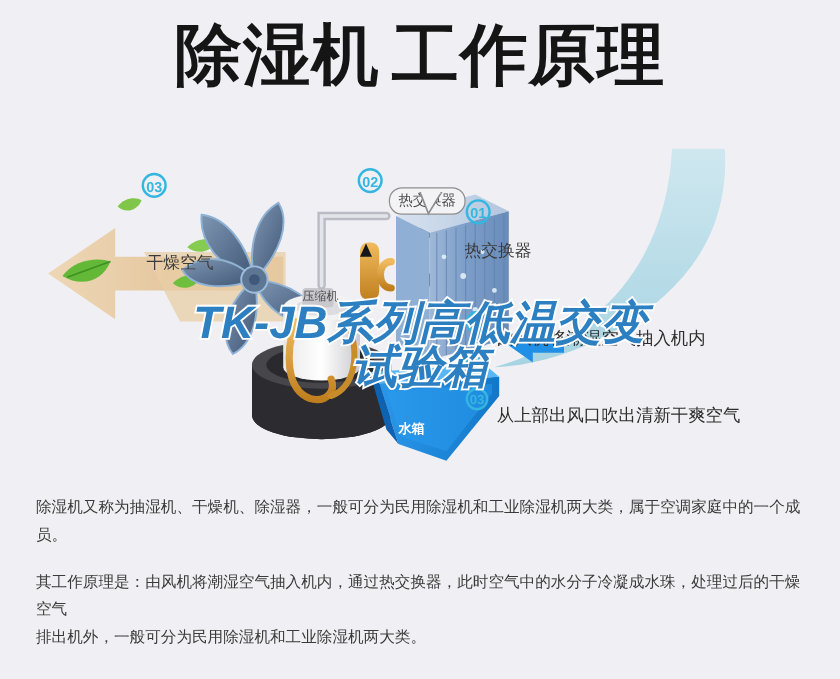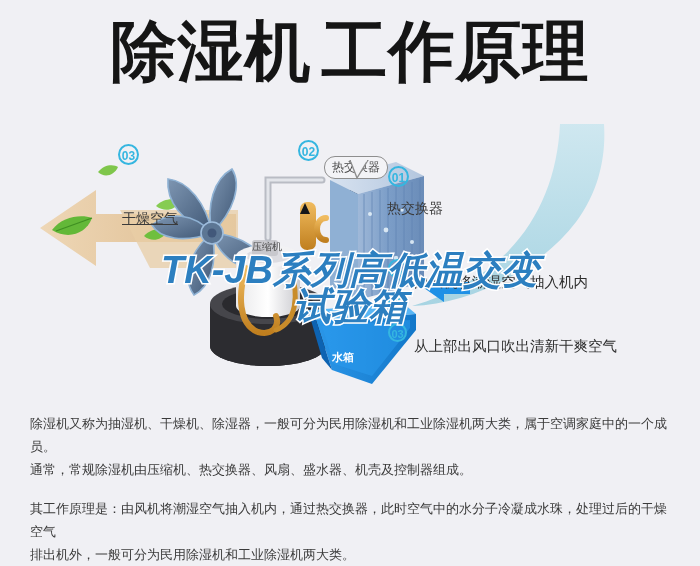--- a/index.html
+++ b/index.html
@@ -23,21 +23,21 @@
     position: absolute;
     left: 0;
     top: 18px;
     width: 700px;
     text-align: center;
     z-index: 6;
   }
   #title-bar .title-text {
     display: inline-block;
     font-family: "Liberation Sans", "DejaVu Sans", sans-serif;
-    font-size: 66px;
+    font-size: 56px;
     font-weight: 700;
     line-height: 1.0;
     color: #151515;
     letter-spacing: 1px;
     white-space: nowrap;
   }
   #title-bar .title-a { font-weight: 700; }
   #title-bar .title-b { font-weight: 700; margin-left: 10px; }
 
   
@@ -166,21 +166,21 @@
     left: 30px;
     top: 412px;
     width: 648px;
     z-index: 5;
   }
   #body-copy p {
     margin: 0 0 6px 0;
     font-size: 13px;
     line-height: 23px;
     color: #3a3a3a;
-    font-family: Liberation Sans, sans-serif;
+    font-family: Liberation Mono, monospace;
   }
   #body-copy p.para-gap { margin-top: 16px; }
 </style>
 </head>
 <body>
 
 <div id="page">
 
   <div id="title-bar">
     <span class="title-text"><span class="title-a">除湿机</span><span class="title-b">工作原理</span></span>
@@ -335,21 +335,21 @@
         <path d="M 308 192 L 316 202 L 332 252 L 322 240 Z" fill="#0d63b2"></path>
         <path d="M 322 208 L 410 202 L 410 210 L 372 258 L 334 246 Z" fill="#2a9aee" opacity="0.55"></path>
       </g>
 
       <g>
         <path d="M 344 182 L 344 200" stroke="#b2b6bf" stroke-width="5" fill="none"></path>
       </g>
     </svg>
 
     <div class="badge" style="left:118px; top:26px;">03</div>
-    <div class="diag-label" style="left:122px; top:92px;text-decoration:underline;">干燥空气</div>
+    <div class="diag-label" style="left:122px; top:92px;">干燥空气</div>
 
     <div class="badge" style="left:298px; top:22px;">02</div>
     <div class="callout-box" style="left:324px; top:38px;">热交换器</div>
     <svg style="position:absolute; left:348px; top:42px;" width="26" height="20">
       <path d="M 2 0 L 20 0 L 9 18 Z" fill="#f3f3f6" stroke="#8e8e8e" stroke-width="1.4"></path>
       <path d="M 3 0 L 19 0" stroke="#f3f3f6" stroke-width="3"></path>
     </svg>
 
     <div class="badge" style="left:388px; top:48px;">01</div>
     <div class="diag-label" style="left:387px; top:82px;">热交换器</div>
@@ -371,17 +371,17 @@
       <span class="anno-text">从上部出风口吹出清新干爽空气</span>
     </div>
   </div>
 
   <div id="watermark">
     <div class="wm-line l1">TK-JB系列高低温交变</div>
     <div class="wm-line l2">试验箱</div>
   </div>
 
   <div id="body-copy">
-    <p><span>除湿机又称为抽湿机、干燥机、除湿器，一般可分为民用除湿机和工业除湿机两大类，属于空调家庭中的一个成员。</span><br><span>通常，常规除湿机由压缩机、热交换器、风扇、盛水器、机壳及控制器组成。</span></p>
+    <p><span>除湿机又称为抽湿机、干燥机、除湿器，一般可分为民用除湿机和工业除湿机两大类，属于空调家庭中的一个成员。</span><br></p>
     <p class="para-gap"><span>其工作原理是：由风机将潮湿空气抽入机内，通过热交换器，此时空气中的水分子冷凝成水珠，处理过后的干燥空气</span><br><span>排出机外，一般可分为民用除湿机和工业除湿机两大类。</span></p>
   </div>
 
 </div>
 
 </body></html>

